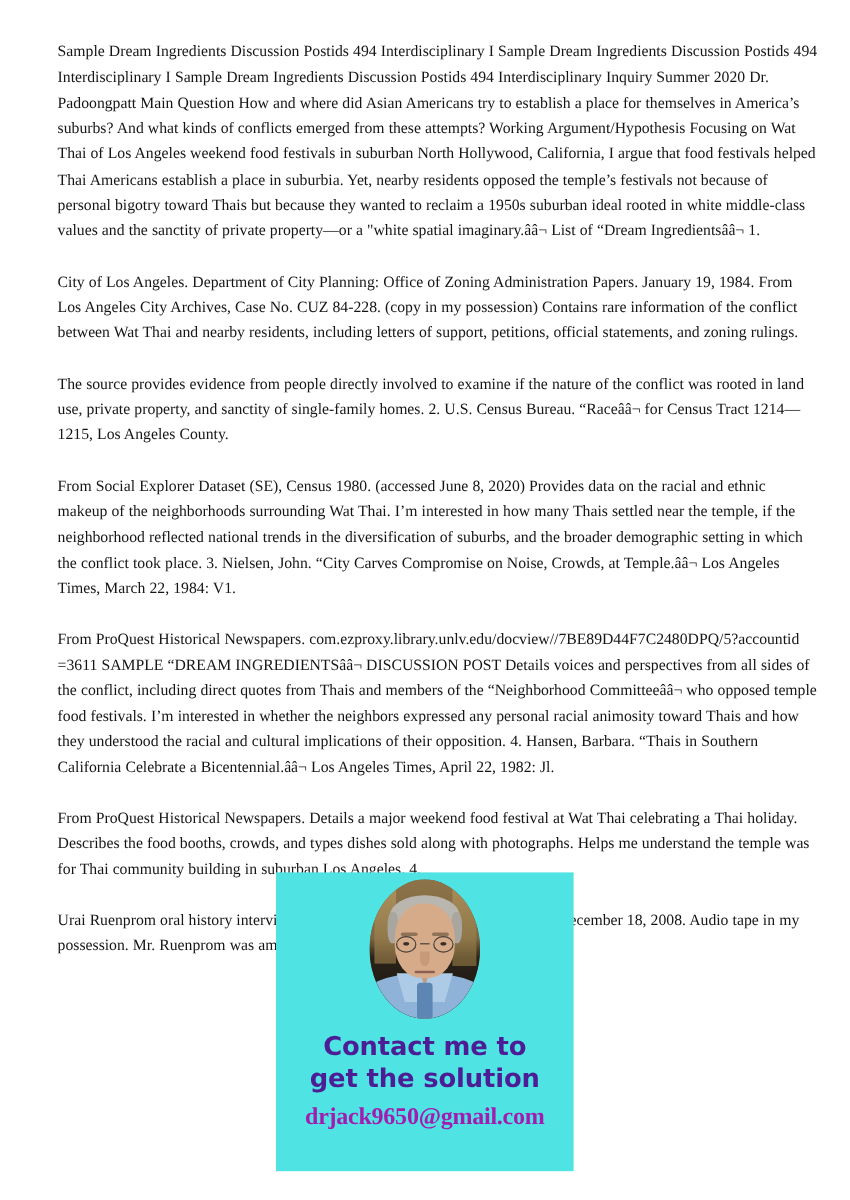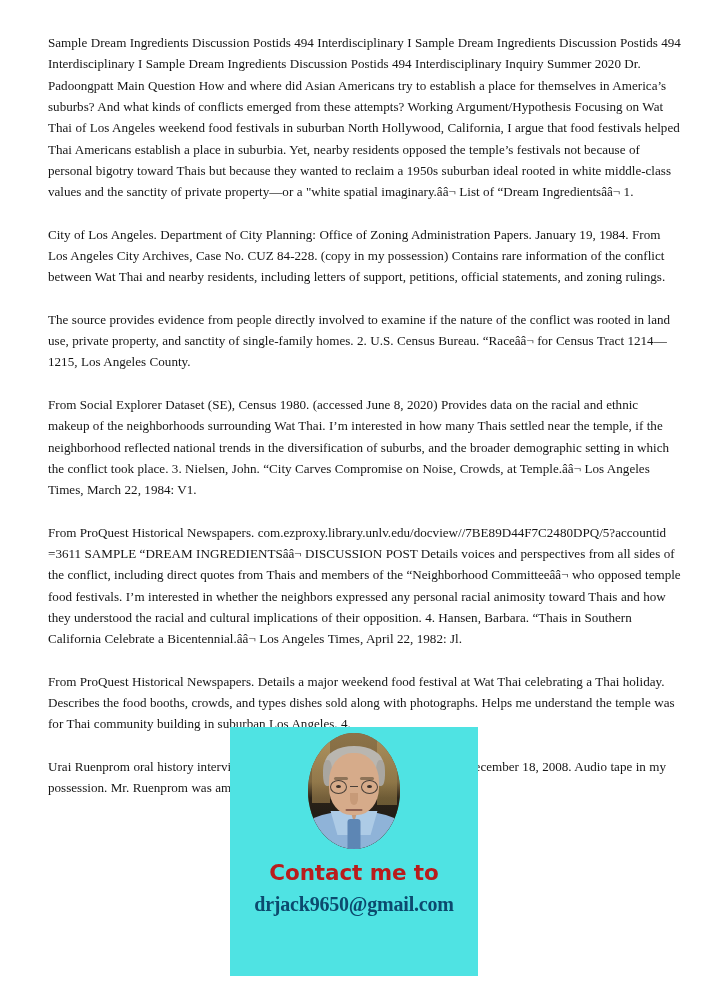--- a/index.html
+++ b/index.html
@@ -222,31 +222,31 @@
     background: #8d5f50;
     border-radius: 2px;
     z-index: 5;
   }
 
   .card-line {
     font-family: "DejaVu Sans", "Liberation Sans", sans-serif;
     font-weight: bold;
     font-size: 21.5px;
     line-height: 27px;
-    color: #b91c1c;
+    color: #4c1d95;
     text-align: center;
     letter-spacing: -0.1px;
   }
   #card-line-1 { margin-top: 10px; }
   #card-email {
     font-family: "Liberation Serif", "DejaVu Serif", serif;
     font-weight: bold;
     font-size: 20px;
     line-height: 24px;
-    color: #0c4a6e;
+    color: #a21caf;
     text-align: center;
     margin-top: 6px;
     letter-spacing: -0.2px;
   }
 </style>
 </head>
 <body>
 
 <div id="page">
 
@@ -276,16 +276,17 @@
       <div class="ph-eye-l"></div>
       <div class="ph-eye-r"></div>
       <div class="ph-glass-l"></div>
       <div class="ph-glass-r"></div>
       <div class="ph-bridge"></div>
       <div class="ph-nose"></div>
       <div class="ph-mouth"></div>
     </div>
 
     <div class="card-line" id="card-line-1">Contact me to</div>
+    <div class="card-line" id="card-line-2">get the solution</div>
     <div id="card-email">drjack9650@gmail.com</div>
   </div>
 
 </div>
 
 </body></html>

